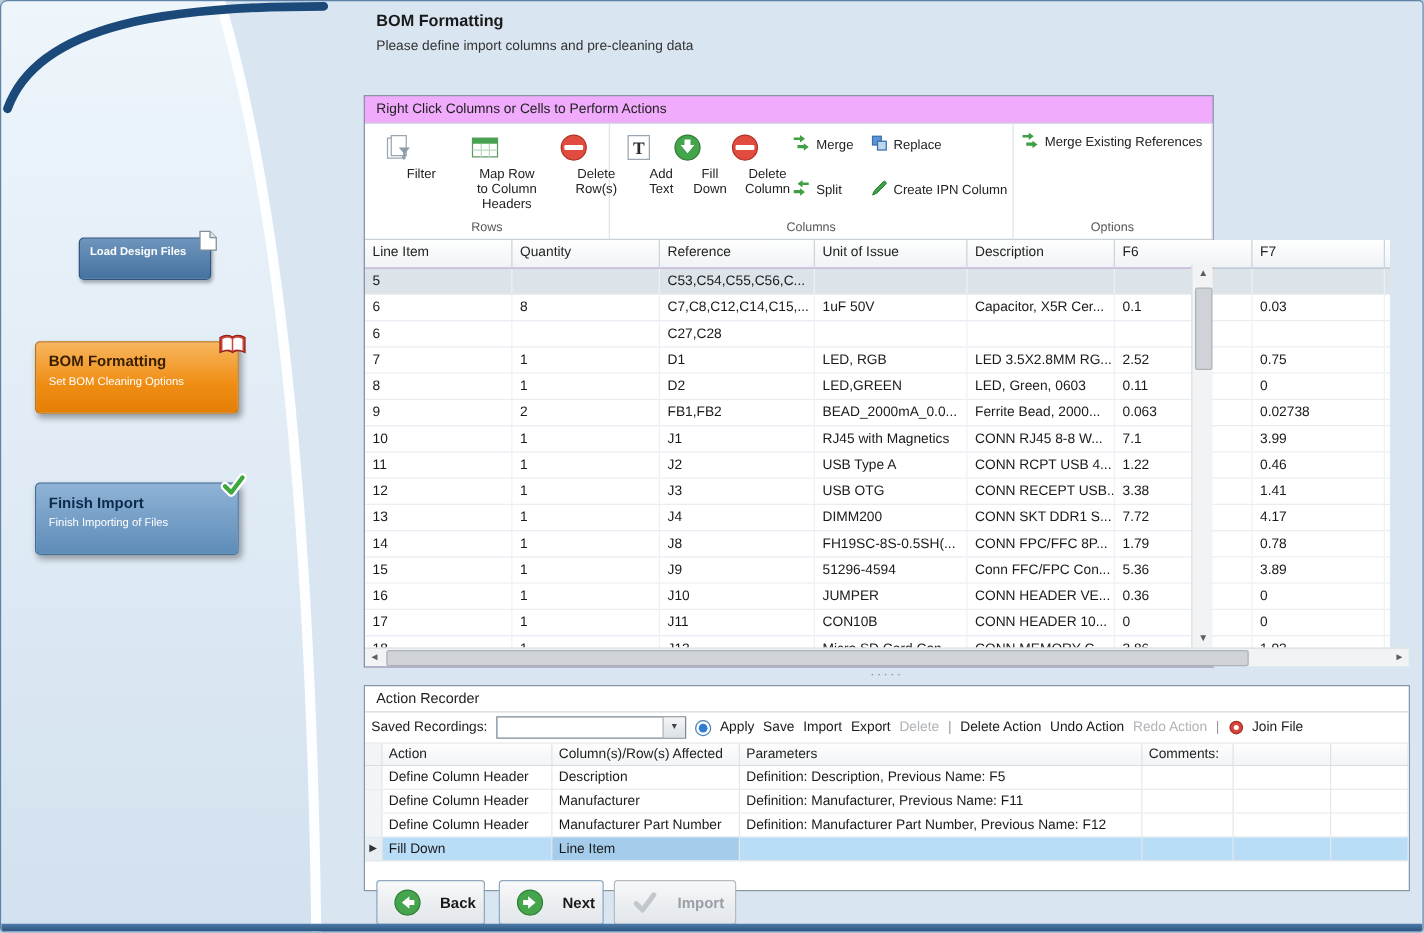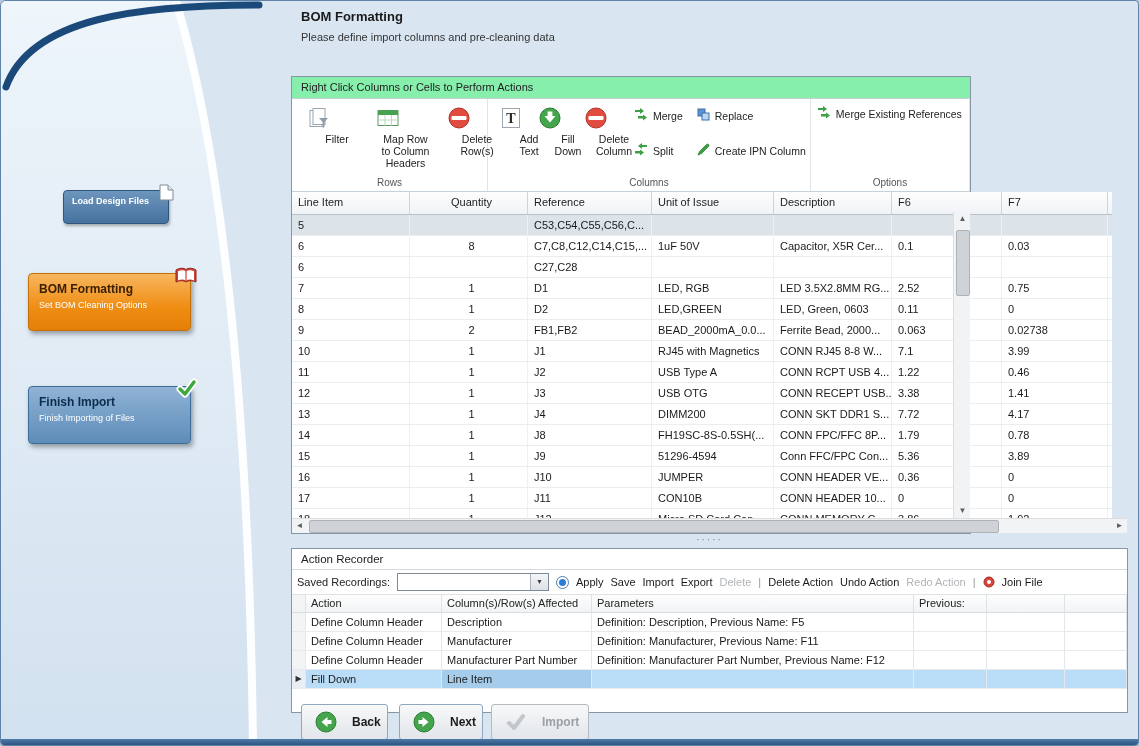--- a/index.html
+++ b/index.html
@@ -19,21 +19,21 @@
   .step3{left:27px;top:385px;width:163px;height:58px;background:linear-gradient(180deg,#8fb3d6,#5e8cb8);
     border:1px solid #3f6d9a;box-shadow:2px 3px 5px rgba(0,0,0,.35);}
   .step-title{padding:8px 10px 0 10px;font-size:12px;font-weight:bold;color:#3a2000;}
   .step3 .step-title{color:#0d2c4d;}
   .step-sub{padding:4px 10px 0 10px;font-size:9px;color:#fff;}
   .step-ico{position:absolute;right:-8px;top:-8px;}
   
   .page-title{position:absolute;left:300px;top:8px;font-size:13px;font-weight:bold;color:#1a1a1a;}
   .page-subtitle{position:absolute;left:300px;top:30px;font-size:11px;color:#333;}
   
-  .grid-panel{position:absolute;left:290px;top:75px;width:680px;height:458px;background:#86efac;
+  .grid-panel{position:absolute;left:290px;top:75px;width:680px;height:458px;background:#f0abfc;
     border:1px solid #8796a4;box-sizing:border-box;}
   .panel-caption{height:21px;line-height:21px;padding-left:9px;font-size:11px;color:#222;
     border-bottom:1px solid #c9d1d8;}
   .toolbar{display:flex;height:92px;border-bottom:1px solid #c9d1d8;background:#fff;}
   .tb-group{display:flex;flex-direction:column;border-right:1px solid #dfe4e9;box-sizing:border-box;}
   .tb-buttons{display:flex;align-items:flex-start;padding:4px 4px 0 6px;gap:4px;flex:1;}
   .tb-btn{display:flex;flex-direction:column;align-items:center;text-align:center;padding:2px 1px;cursor:pointer;}
   .tb-ico{height:26px;display:flex;align-items:center;justify-content:center;}
   .tb-btn-label{font-size:10.5px;color:#222;line-height:1.15;margin-top:2px;padding-left:36px;}
   .tb-mini-col{display:flex;flex-direction:column;gap:20px;padding-top:5px;margin-left:10px;}
@@ -41,21 +41,21 @@
   .tb-label{text-align:center;font-size:10px;color:#555;padding-bottom:3px;}
   
   .grid-header{display:flex;height:22px;border-bottom:1px solid #b9c2cb;background:linear-gradient(180deg,#fefefe,#f0f3f6);width:820px;}
   .gh-cell{box-sizing:border-box;border-right:1px solid #cdd4da;padding-left:6px;line-height:21px;
     font-size:11px;color:#222;white-space:nowrap;overflow:hidden;cursor:pointer;}
   .grid-body{width:820px;height:306px;overflow:hidden;}
   .grid-row{display:flex;height:21px;border-bottom:1px solid #ebeef1;background:#fff;box-sizing:border-box;}
   .grid-row.selected{background:#dce3e9;}
   .grid-cell{box-sizing:border-box;border-right:1px solid #eef1f4;padding-left:6px;line-height:20px;
     font-size:11px;color:#1a1a1a;white-space:nowrap;overflow:hidden;cursor:default;}
-  .c0{width:118px;} .c1{width:118px;text-align:center;} .c2{width:124px;} .c3{width:122px;} .c4{width:118px;} .c5{width:110px;} .c6{width:106px;}
+  .c0{width:118px;} .c1{width:118px;} .c2{width:124px;} .c3{width:122px;} .c4{width:118px;} .c5{width:110px;} .c6{width:106px;}
   
   .vscroll{position:absolute;right:0;top:135px;width:17px;height:306px;background:#f2f3f4;border-left:1px solid #dcdfe2;box-sizing:border-box;}
   .hscroll{position:absolute;left:0;top:441px;width:835px;height:15px;background:#f2f3f4;border-top:1px solid #dcdfe2;box-sizing:border-box;}
   .sb-arrow{position:absolute;width:15px;height:14px;color:#5a5f63;font-size:8px;line-height:14px;text-align:center;cursor:pointer;}
   .sb-thumb{position:absolute;background:#cfd3d7;border:1px solid #adb2b7;border-radius:2px;cursor:pointer;}
   
   .splitter{position:absolute;left:290px;top:535px;width:837px;height:10px;text-align:center;
     color:#7a8894;font-size:10px;line-height:8px;letter-spacing:2px;cursor:row-resize;}
   
   .action-panel{position:absolute;left:290px;top:547px;width:837px;height:165px;background:#fff;
@@ -464,21 +464,21 @@
           </svg>
       </span>
       <span class="ar-link">Join File</span>
     </div>
 
     <div class="ar-header">
       <div class="ar-hcell ac-0"></div>
       <div class="ar-hcell ac-1">Action</div>
       <div class="ar-hcell ac-2">Column(s)/Row(s) Affected</div>
       <div class="ar-hcell ac-3">Parameters</div>
-      <div class="ar-hcell ac-4">Previous:</div>
+      <div class="ar-hcell ac-4">Comments:</div>
       <div class="ar-hcell ac-5"></div>
       <div class="ar-hcell ac-6"></div>
     </div>
 
     <div>
         <div class="ar-row">
           <div class="ar-cell ac-0"></div>
           <div class="ar-cell ac-1">Define Column Header</div>
           <div class="ar-cell ac-2 aff">Description</div>
           <div class="ar-cell ac-3">Definition: Description, Previous Name: F5</div>

